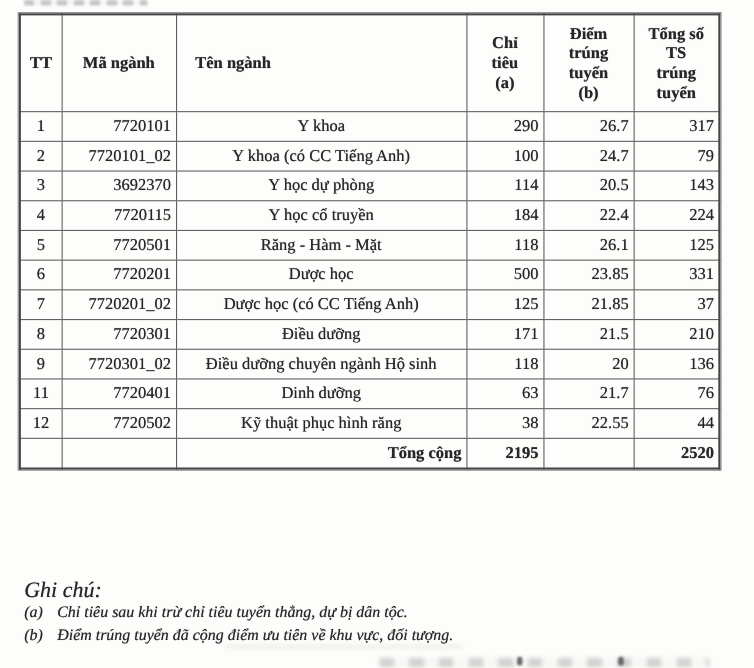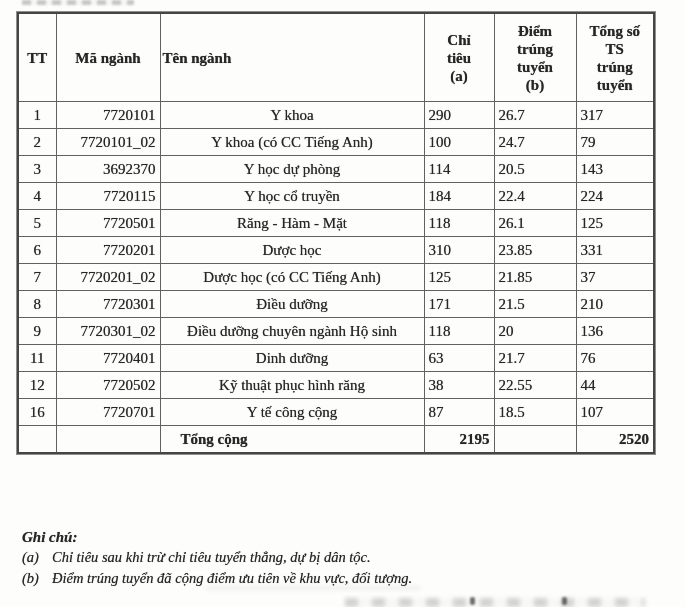--- a/index.html
+++ b/index.html
@@ -41,35 +41,35 @@
   table.doc-table th,table.doc-table td{
     border:1px solid #616161;
     font-size:15px;line-height:18px;
     padding:2px 4px;overflow:hidden;
   }
   table.doc-table{border:2px solid #454545;outline:1px solid #8f8f8f;outline-offset:0;}
   thead th{
     font-weight:bold;text-align:center;vertical-align:middle;
     height:83px;white-space:pre-line;
   }
-  thead th.h-left{text-align:left;padding-left:2px;}
+  thead th.h-left{text-align:left;padding-left:17px;}
   tbody td{height:22px;vertical-align:middle;}
   td.c0{text-align:center;}
   td.c1{text-align:right;padding-left:9px;}
   td.c2{text-align:center;padding-left:9px;}
-  td.c3,td.c4,td.c5{text-align:left;}
+  td.c3,td.c4,td.c5{text-align:right;}
   tr.total-row td{height:22px;font-weight:bold;vertical-align:middle;}
-  tr.total-row td.t-label{text-align:left;padding-left:20px;}
+  tr.total-row td.t-label{text-align:right;padding-left:10px;}
   tr.total-row td.t-num{text-align:right;}
 
   .notes{
     position:absolute;left:22px;top:527px;width:620px;
     font-style:italic;text-shadow:0 0 .7px rgba(70,70,70,.8);
   }
-  .notes-heading{font-weight:bold;font-size:15px;line-height:20px;}
+  .notes-heading{font-weight:normal;font-size:20px;line-height:20px;}
   .note-line{display:flex;font-size:14.5px;line-height:21px;}
   .note-marker{width:30px;flex:0 0 30px;}
   .note-text{flex:1;}
 </style>
 </head>
 <body>
 
 <div class="scan-wrap">
 
   <div class="artifact-top"></div>
@@ -139,21 +139,21 @@
           <td class="c1">7720501</td>
           <td class="c2">Răng - Hàm - Mặt</td>
           <td class="c3">118</td>
           <td class="c4">26.1</td>
           <td class="c5">125</td>
         </tr>
         <tr>
           <td class="c0">6</td>
           <td class="c1">7720201</td>
           <td class="c2">Dược học</td>
-          <td class="c3">310</td>
+          <td class="c3">500</td>
           <td class="c4">23.85</td>
           <td class="c5">331</td>
         </tr>
         <tr>
           <td class="c0">7</td>
           <td class="c1">7720201_02</td>
           <td class="c2">Dược học (có CC Tiếng Anh)</td>
           <td class="c3">125</td>
           <td class="c4">21.85</td>
           <td class="c5">37</td>
@@ -182,28 +182,20 @@
           <td class="c4">21.7</td>
           <td class="c5">76</td>
         </tr>
         <tr>
           <td class="c0">12</td>
           <td class="c1">7720502</td>
           <td class="c2">Kỹ thuật phục hình răng</td>
           <td class="c3">38</td>
           <td class="c4">22.55</td>
           <td class="c5">44</td>
-        </tr>
-        <tr>
-          <td class="c0">16</td>
-          <td class="c1">7720701</td>
-          <td class="c2">Y tế công cộng</td>
-          <td class="c3">87</td>
-          <td class="c4">18.5</td>
-          <td class="c5">107</td>
         </tr>
       </tbody>
     <tfoot>
       <tr class="total-row">
         <td class="t-num"></td>
         <td class="t-num"></td>
         <td class="t-label">Tổng cộng</td>
         <td class="t-num">2195</td>
         <td class="t-num"></td>
         <td class="t-num">2520</td>

